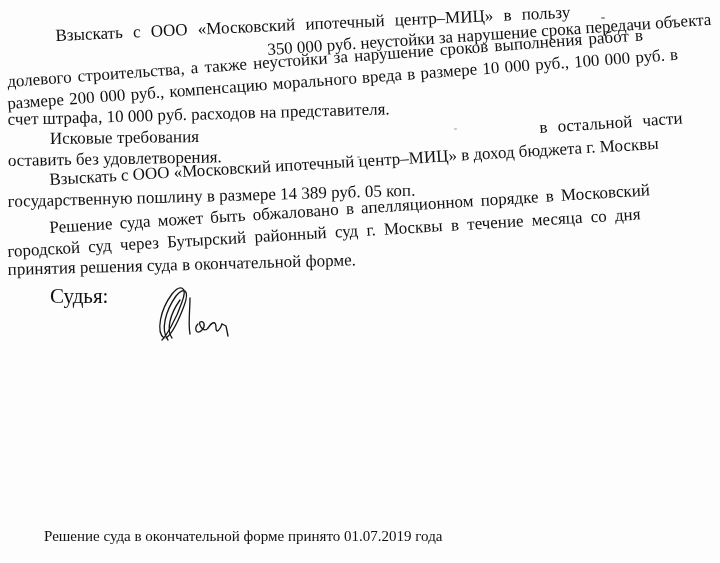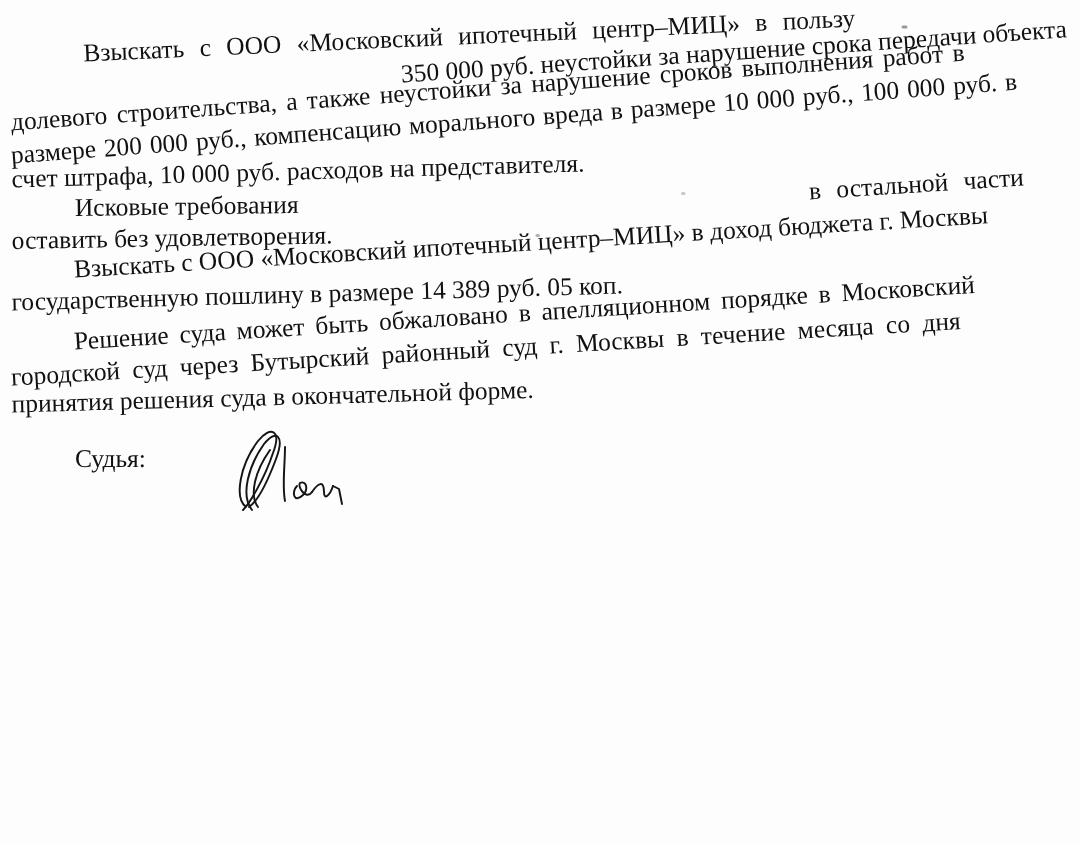--- a/index.html
+++ b/index.html
@@ -26,22 +26,22 @@
     white-space: nowrap;
     font-size: 17px;
     line-height: 20px;
     transform-origin: left bottom;
     letter-spacing: 0px;
   }
   .just { word-spacing: 4px; }
   .signature-label {
     position: absolute;
     left: 50px;
-    top: 296px;
-    font-size: 17px;
+    top: 284px;
+    font-size: 21px;
   }
   .signature {
     position: absolute;
     left: 150px;
     top: 280px;
     width: 100px;
     height: 66px;
   }
   .footer-line {
     position: absolute;
@@ -84,17 +84,18 @@
       <path d="M14 58 C6 52, 10 30, 22 14 C30 4, 38 6, 32 22 C26 40, 16 56, 12 60"></path>
       <path d="M18 60 C10 50, 16 30, 26 16 C34 6, 40 10, 34 26 C28 42, 22 54, 16 58"></path>
       <path d="M22 58 C16 50, 20 34, 30 20"></path>
       <path d="M40 18 C40 30, 38 44, 40 54"></path>
       <path d="M48 44 C44 48, 46 56, 52 50 C56 46, 54 40, 50 42 C48 44, 54 54, 58 48"></path>
       <path d="M58 48 C62 42, 66 40, 66 48 C66 54, 70 50, 72 44"></path>
       <path d="M72 44 L76 46 L78 56"></path>
     </g>
   </svg>
 
+  <div class="footer-line">Решение суда в окончательной форме принято 01.07.2019 года</div>
 
   <div class="speck" style="left:601px; top:17px; width:4px; height:2px;"></div>
   <div class="speck" style="left:454px; top:128px; width:3px; height:2px; background:#c8c8c8;"></div>
   <div class="speck" style="left:357px; top:156px; width:3px; height:2px; background:#b0b0b0;"></div>
 </div>
 
 </body></html>

